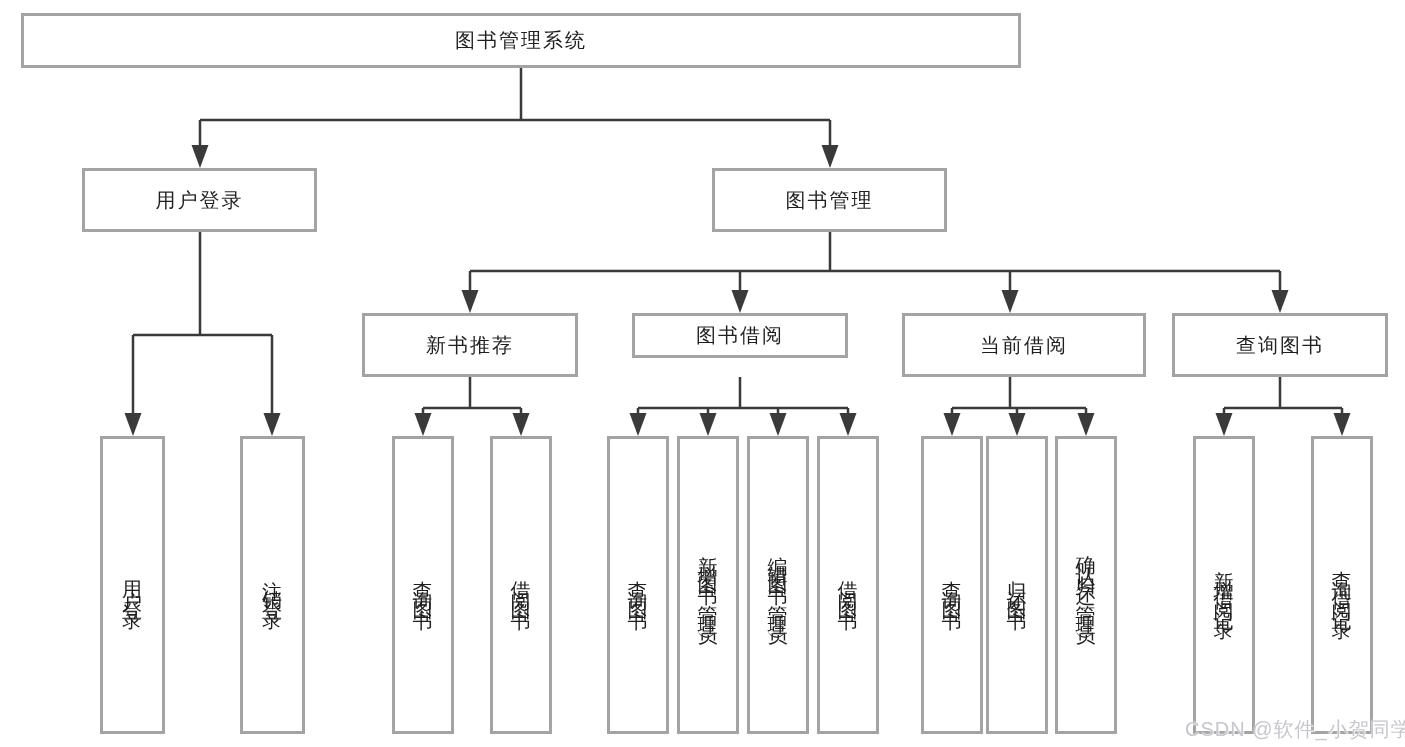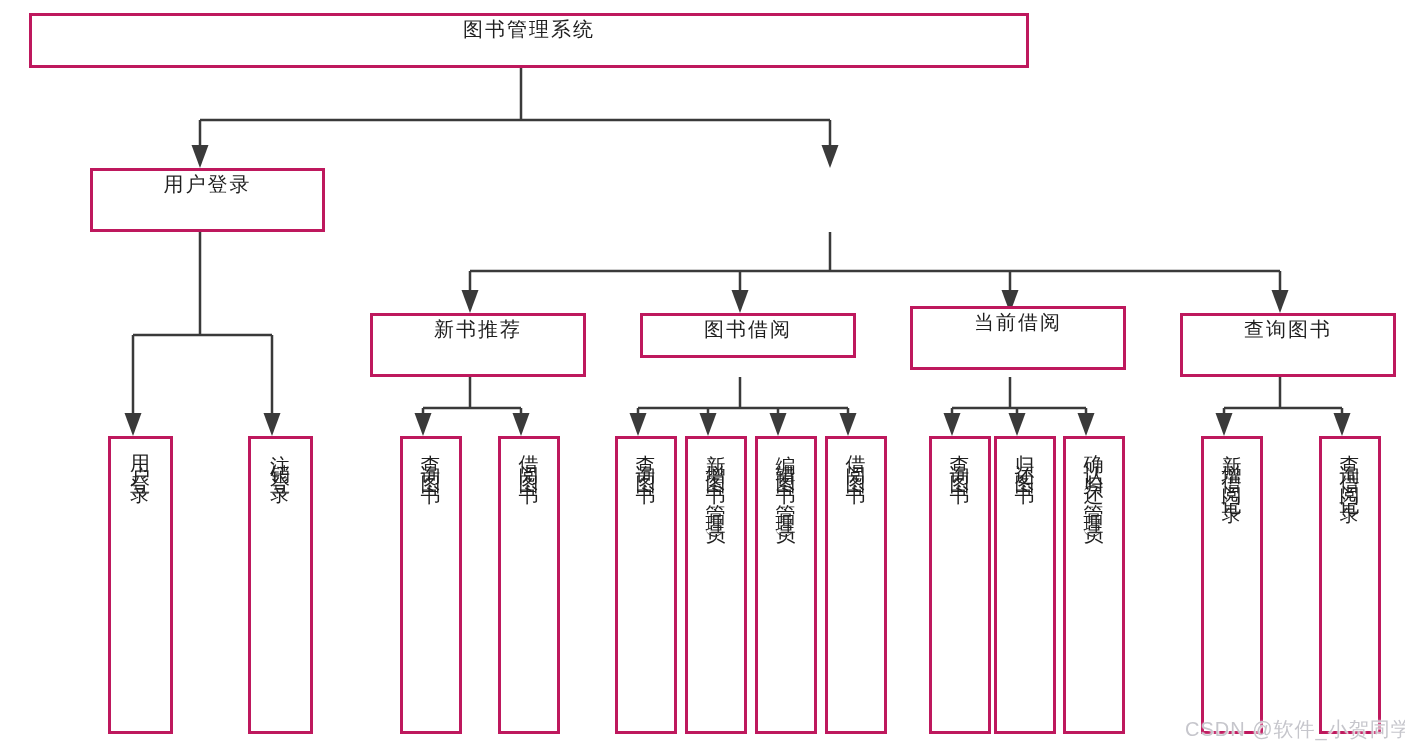--- a/index.html
+++ b/index.html
@@ -5,23 +5,23 @@
   * { margin:0; padding:0; box-sizing:border-box; }
   html,body { background:#ffffff; }
   body { font-family:"Liberation Sans","DejaVu Sans",sans-serif; }
   .canvas {
     position:relative; width:1405px; height:747px;
     background:#ffffff; overflow:hidden;
   }
   .svg-layer { position:absolute; left:0; top:0; z-index:1; }
   .node {
     position:absolute; background:#ffffff;
-    border:3px solid #be185d;
-    display:flex; justify-content:center;
-    z-index:2; color:#1f1f1f;margin-left:8px;
+    border:3px solid #a3a3a3;
+    display:flex; align-items:center; justify-content:center;
+    z-index:2; color:#1f1f1f;
   }
   .hnode span {
     font-size:20px; letter-spacing:2px; white-space:nowrap;
     color:#1f1f1f;
   }
   .vnode .vtext {
     writing-mode:vertical-rl; text-orientation:mixed;
     font-size:20px; letter-spacing:10px; line-height:1.1;
     color:#1f1f1f;
   }
@@ -80,28 +80,31 @@
     </g>
   </svg>
 
   <div class="node hnode" style="left:21px;top:13px;width:1000px;height:55px;">
     <span>图书管理系统</span>
   </div>
 
   <div class="node hnode" style="left:82px;top:168px;width:235px;height:64px;">
     <span>用户登录</span>
   </div>
+  <div class="node hnode" style="left:712px;top:168px;width:235px;height:64px;">
+    <span>图书管理</span>
+  </div>
 
   <div class="node hnode" style="left:362px;top:313px;width:216px;height:64px;">
     <span>新书推荐</span>
   </div>
   <div class="node hnode" style="left:632px;top:313px;width:216px;height:45px;">
     <span>图书借阅</span>
   </div>
-  <div class="node hnode" style="left:902px;top:306px;width:216px;height:64px;">
+  <div class="node hnode" style="left:902px;top:313px;width:244px;height:64px;">
     <span>当前借阅</span>
   </div>
   <div class="node hnode" style="left:1172px;top:313px;width:216px;height:64px;">
     <span>查询图书</span>
   </div>
 
   <div class="node vnode" style="left:100px;top:436px;width:65px;height:298px;">
     <span class="vtext">用户登录</span>
   </div>
   <div class="node vnode" style="left:240px;top:436px;width:65px;height:298px;">

